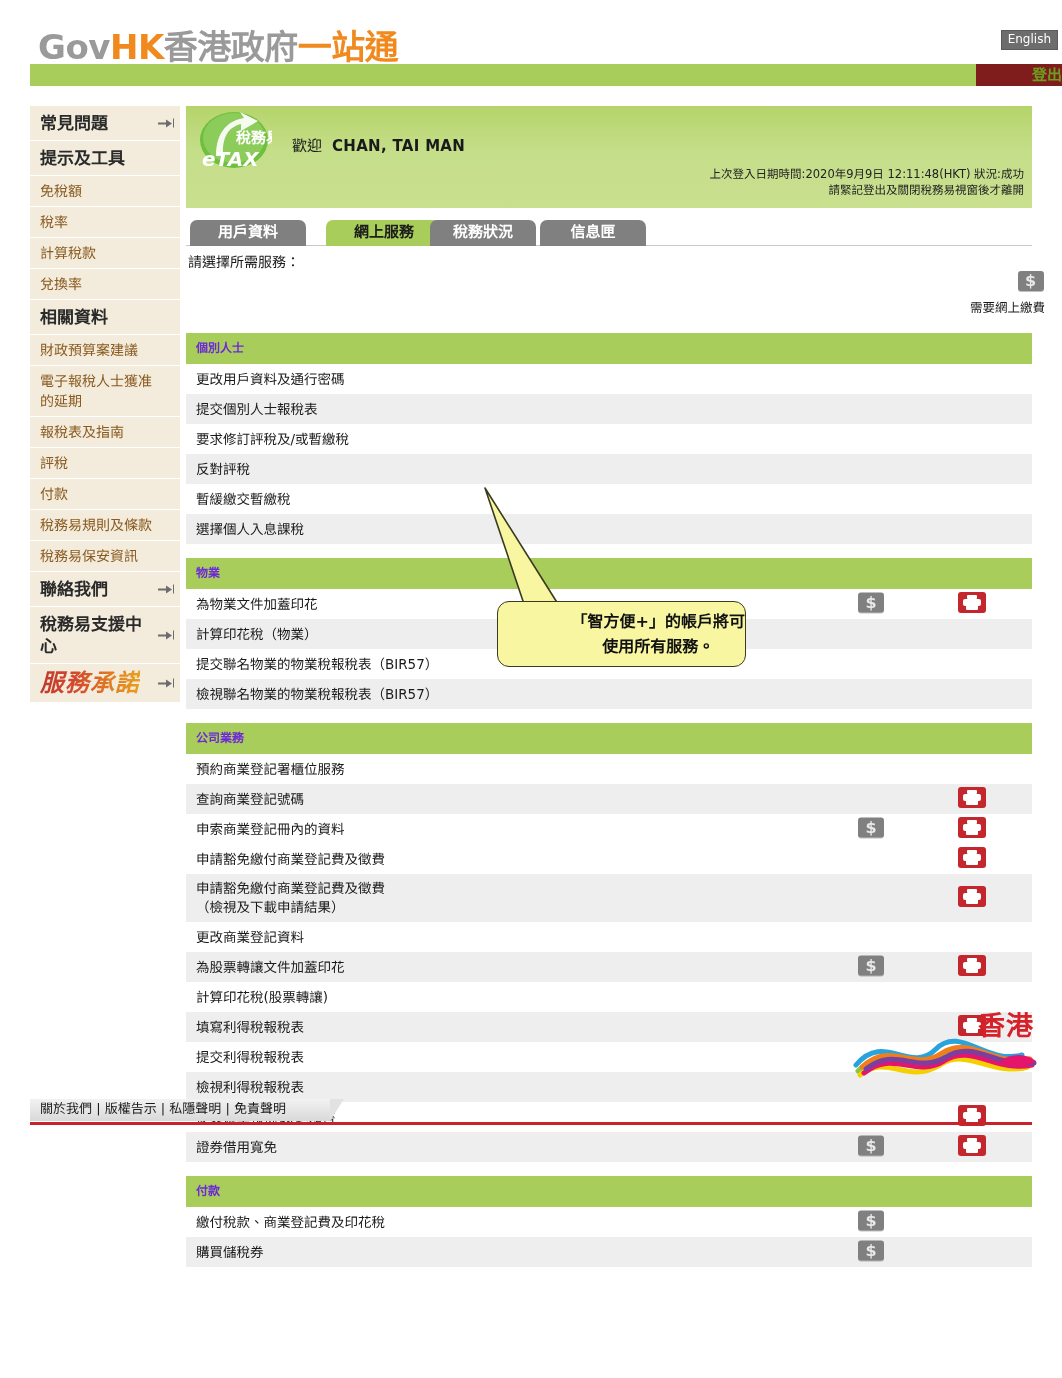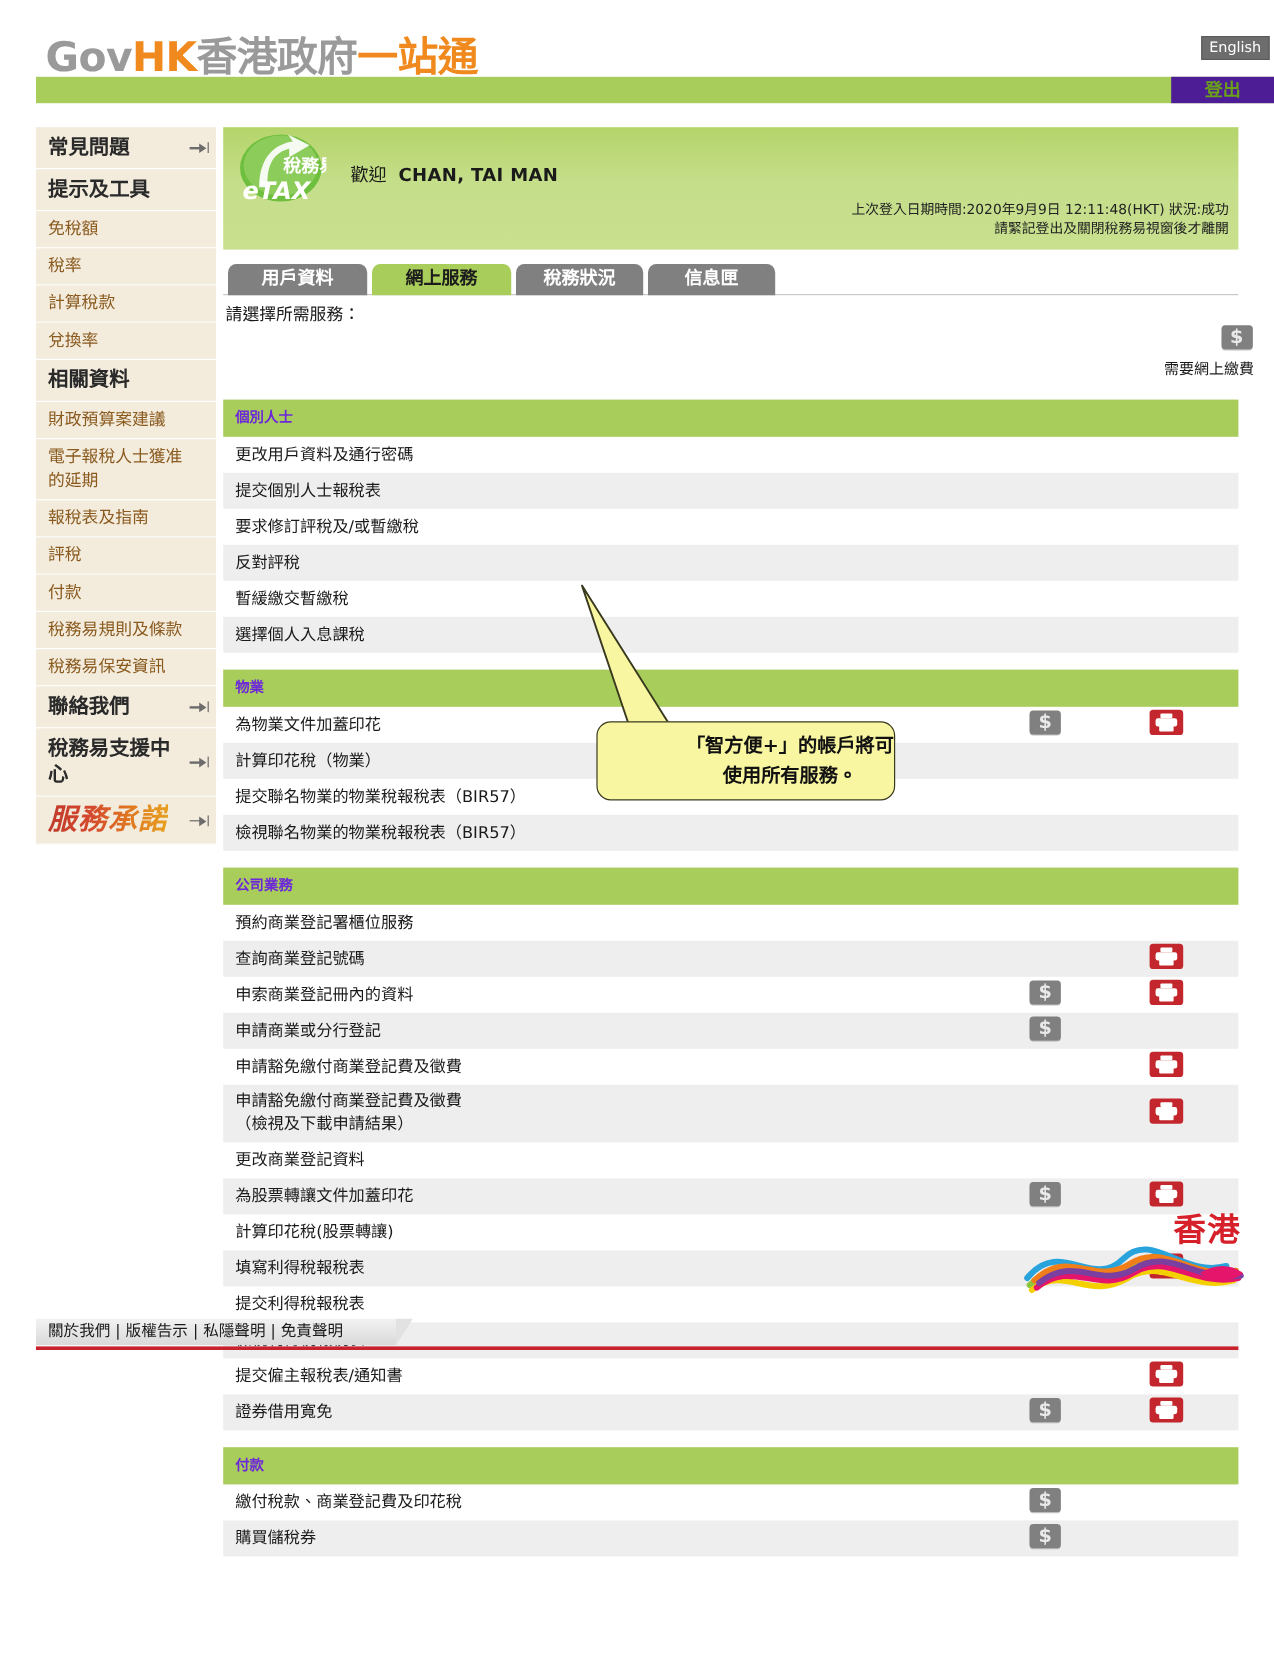--- a/index.html
+++ b/index.html
@@ -17,22 +17,22 @@
   
   .hdr{position:absolute;left:0;top:0;width:1062px;height:88px;}
   .brand{position:absolute;left:38px;top:20px;font-size:34px;font-weight:bold;letter-spacing:-.5px;white-space:nowrap;}
   .brand .gov{color:#9a9a9a;}
   .brand .hk{color:#f08a1e;}
   .brand .cn1{color:#9a9a9a;font-family:"DejaVu Sans","Liberation Sans",sans-serif;}
   .brand .cn2{color:#f08a1e;}
   .english-btn{position:absolute;right:4px;top:30px;background:#6d6d6d;color:#fff;font-size:12px;
                padding:2px 6px 3px 6px;line-height:13px;border:1px solid #5b5b5b;}
   .greenbar{position:absolute;left:30px;top:64px;width:1032px;height:22px;background:#a9cd5a;}
-  .logout-wrap{position:absolute;right:0px;top:64px;width:86px;height:22px;background:#4c1d95;
-               display:flex;align-items:center;justify-content:center;}
+  .logout-wrap{position:absolute;right:0px;top:64px;width:86px;height:22px;background:#7f1d1d;
+               display:flex;align-items:center;justify-content:flex-end;}
   .logout{color:#6aa01c;font-size:15px;font-weight:bold;line-height:18px;}
 
   
   .sidebar{position:absolute;left:30px;top:106px;width:150px;}
   .s-item{position:relative;background:#f3ecdd;border-bottom:1px solid #ffffff;
           padding:5px 22px 5px 10px;box-sizing:border-box;}
   .s-item.hdr-item{font-size:17px;font-weight:bold;color:#2a2a2a;padding-top:6px;padding-bottom:6px;line-height:22px;}
   .s-item.link-item{font-size:14px;color:#8a5a1f;line-height:20px;}
   .s-item .arrow{position:absolute;right:8px;top:50%;transform:translateY(-50%);
                  width:14px;height:9px;}
@@ -164,21 +164,21 @@
       </div>
       <div class="loginfo">
         <div>上次登入日期時間:2020年9月9日  12:11:48(HKT)  狀況:成功</div>
         <div>請緊記登出及關閉稅務易視窗後才離開</div>
       </div>
     </div>
 
     <div class="tabs" id="tabs">
       <div class="tabs-rule"></div>
     <div class="tab" style="left: 4px; width: 116px;"><span>用戶資料</span></div>
-        <div class="tab active" style="left: 124px; width: 116px;"><span>網上服務</span></div>
+        <div class="tab active" style="left: 140px; width: 116px;"><span>網上服務</span></div>
         <div class="tab" style="left: 244px; width: 106px;"><span>稅務狀況</span></div>
         <div class="tab" style="left: 354px; width: 106px;"><span>信息匣</span></div>
       </div>
 
     <div class="prompt">請選擇所需服務：</div>
 
     <div class="legend" id="legend">
         <div class="cell" style="left: 830px;"><span class="ico-dollar"></span><div class="cap" style="margin-left: -46px;">需要網上繳費</div></div>
       </div>
 
@@ -232,24 +232,20 @@
               <div class="label">預約商業登記署櫃位服務</div>
             </div>
             <div class="row alt">
               <div class="label">查詢商業登記號碼</div>
               <span class="icon-print"><span class="ico-print"><i class="top"></i><i class="body"></i><i class="out"></i></span></span>
             </div>
             <div class="row">
               <div class="label">申索商業登記冊內的資料</div>
               <span class="icon-pay"><span class="ico-dollar"></span></span>
               <span class="icon-print"><span class="ico-print"><i class="top"></i><i class="body"></i><i class="out"></i></span></span>
-            </div>
-            <div class="row alt">
-              <div class="label">申請商業或分行登記</div>
-              <span class="icon-pay"><span class="ico-dollar"></span></span>
             </div>
             <div class="row">
               <div class="label">申請豁免繳付商業登記費及徵費</div>
               <span class="icon-print"><span class="ico-print"><i class="top"></i><i class="body"></i><i class="out"></i></span></span>
             </div>
             <div class="row alt">
               <div class="label">申請豁免繳付商業登記費及徵費<br>（檢視及下載申請結果）</div>
               <span class="icon-print"><span class="ico-print"><i class="top"></i><i class="body"></i><i class="out"></i></span></span>
             </div>
             <div class="row">

